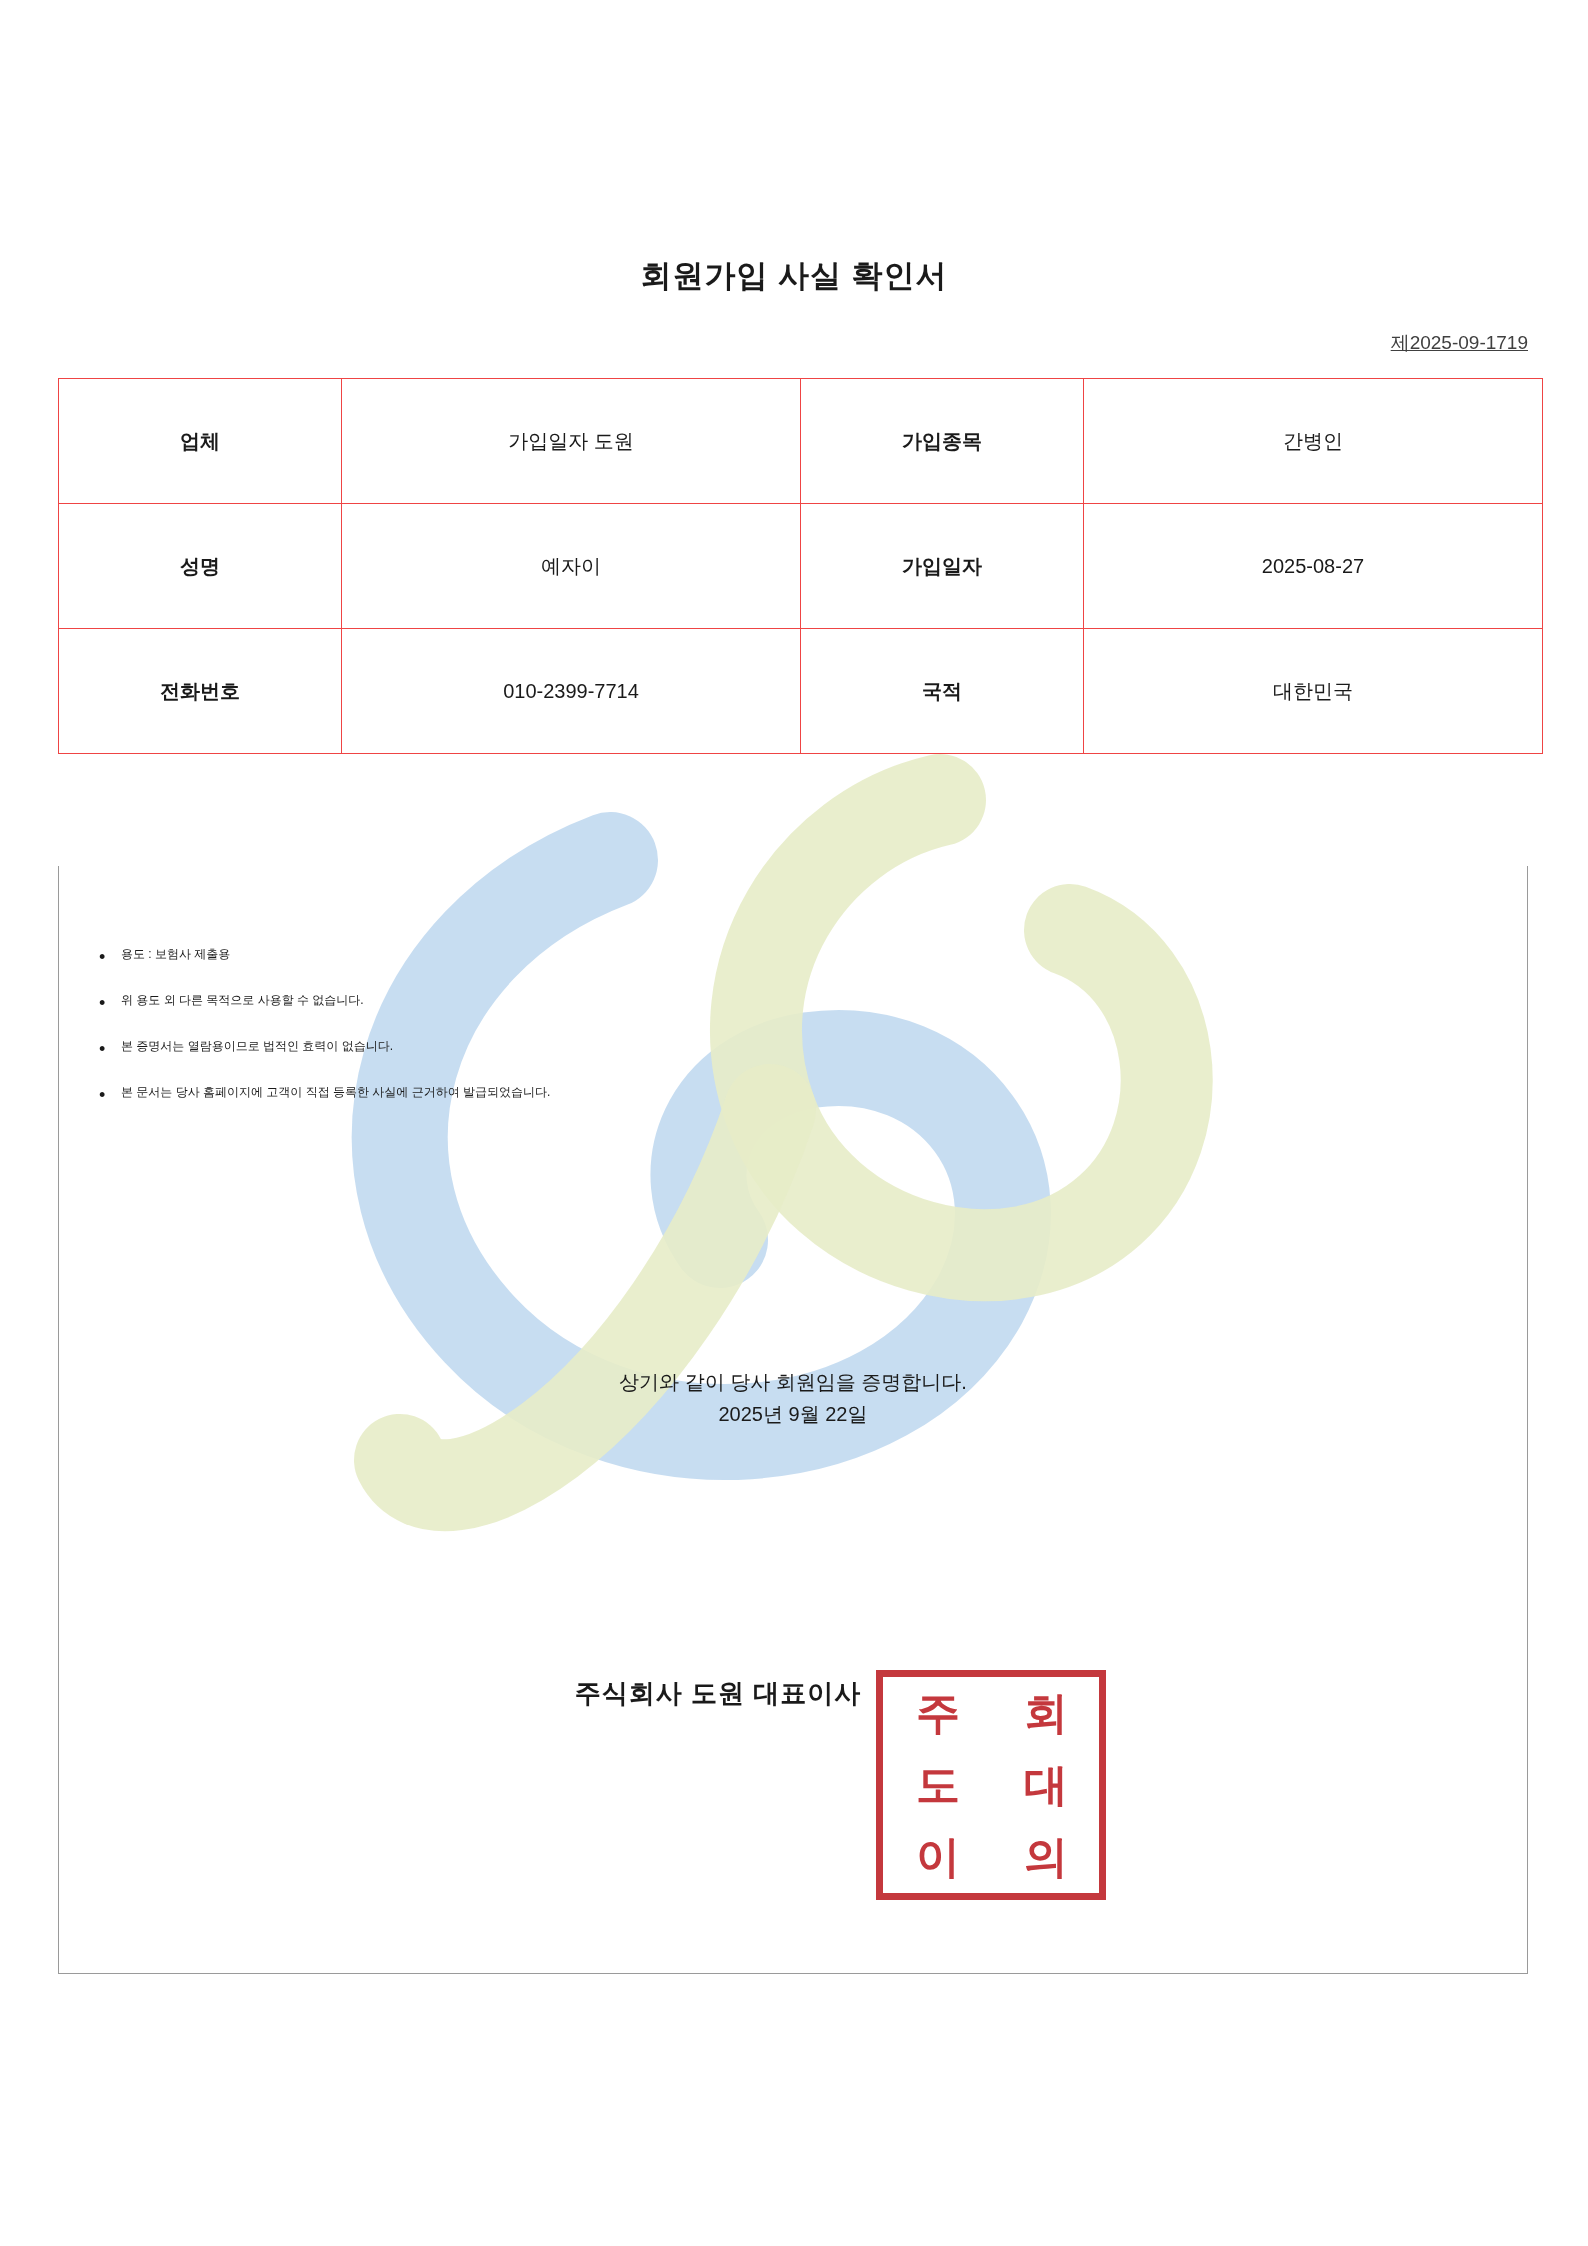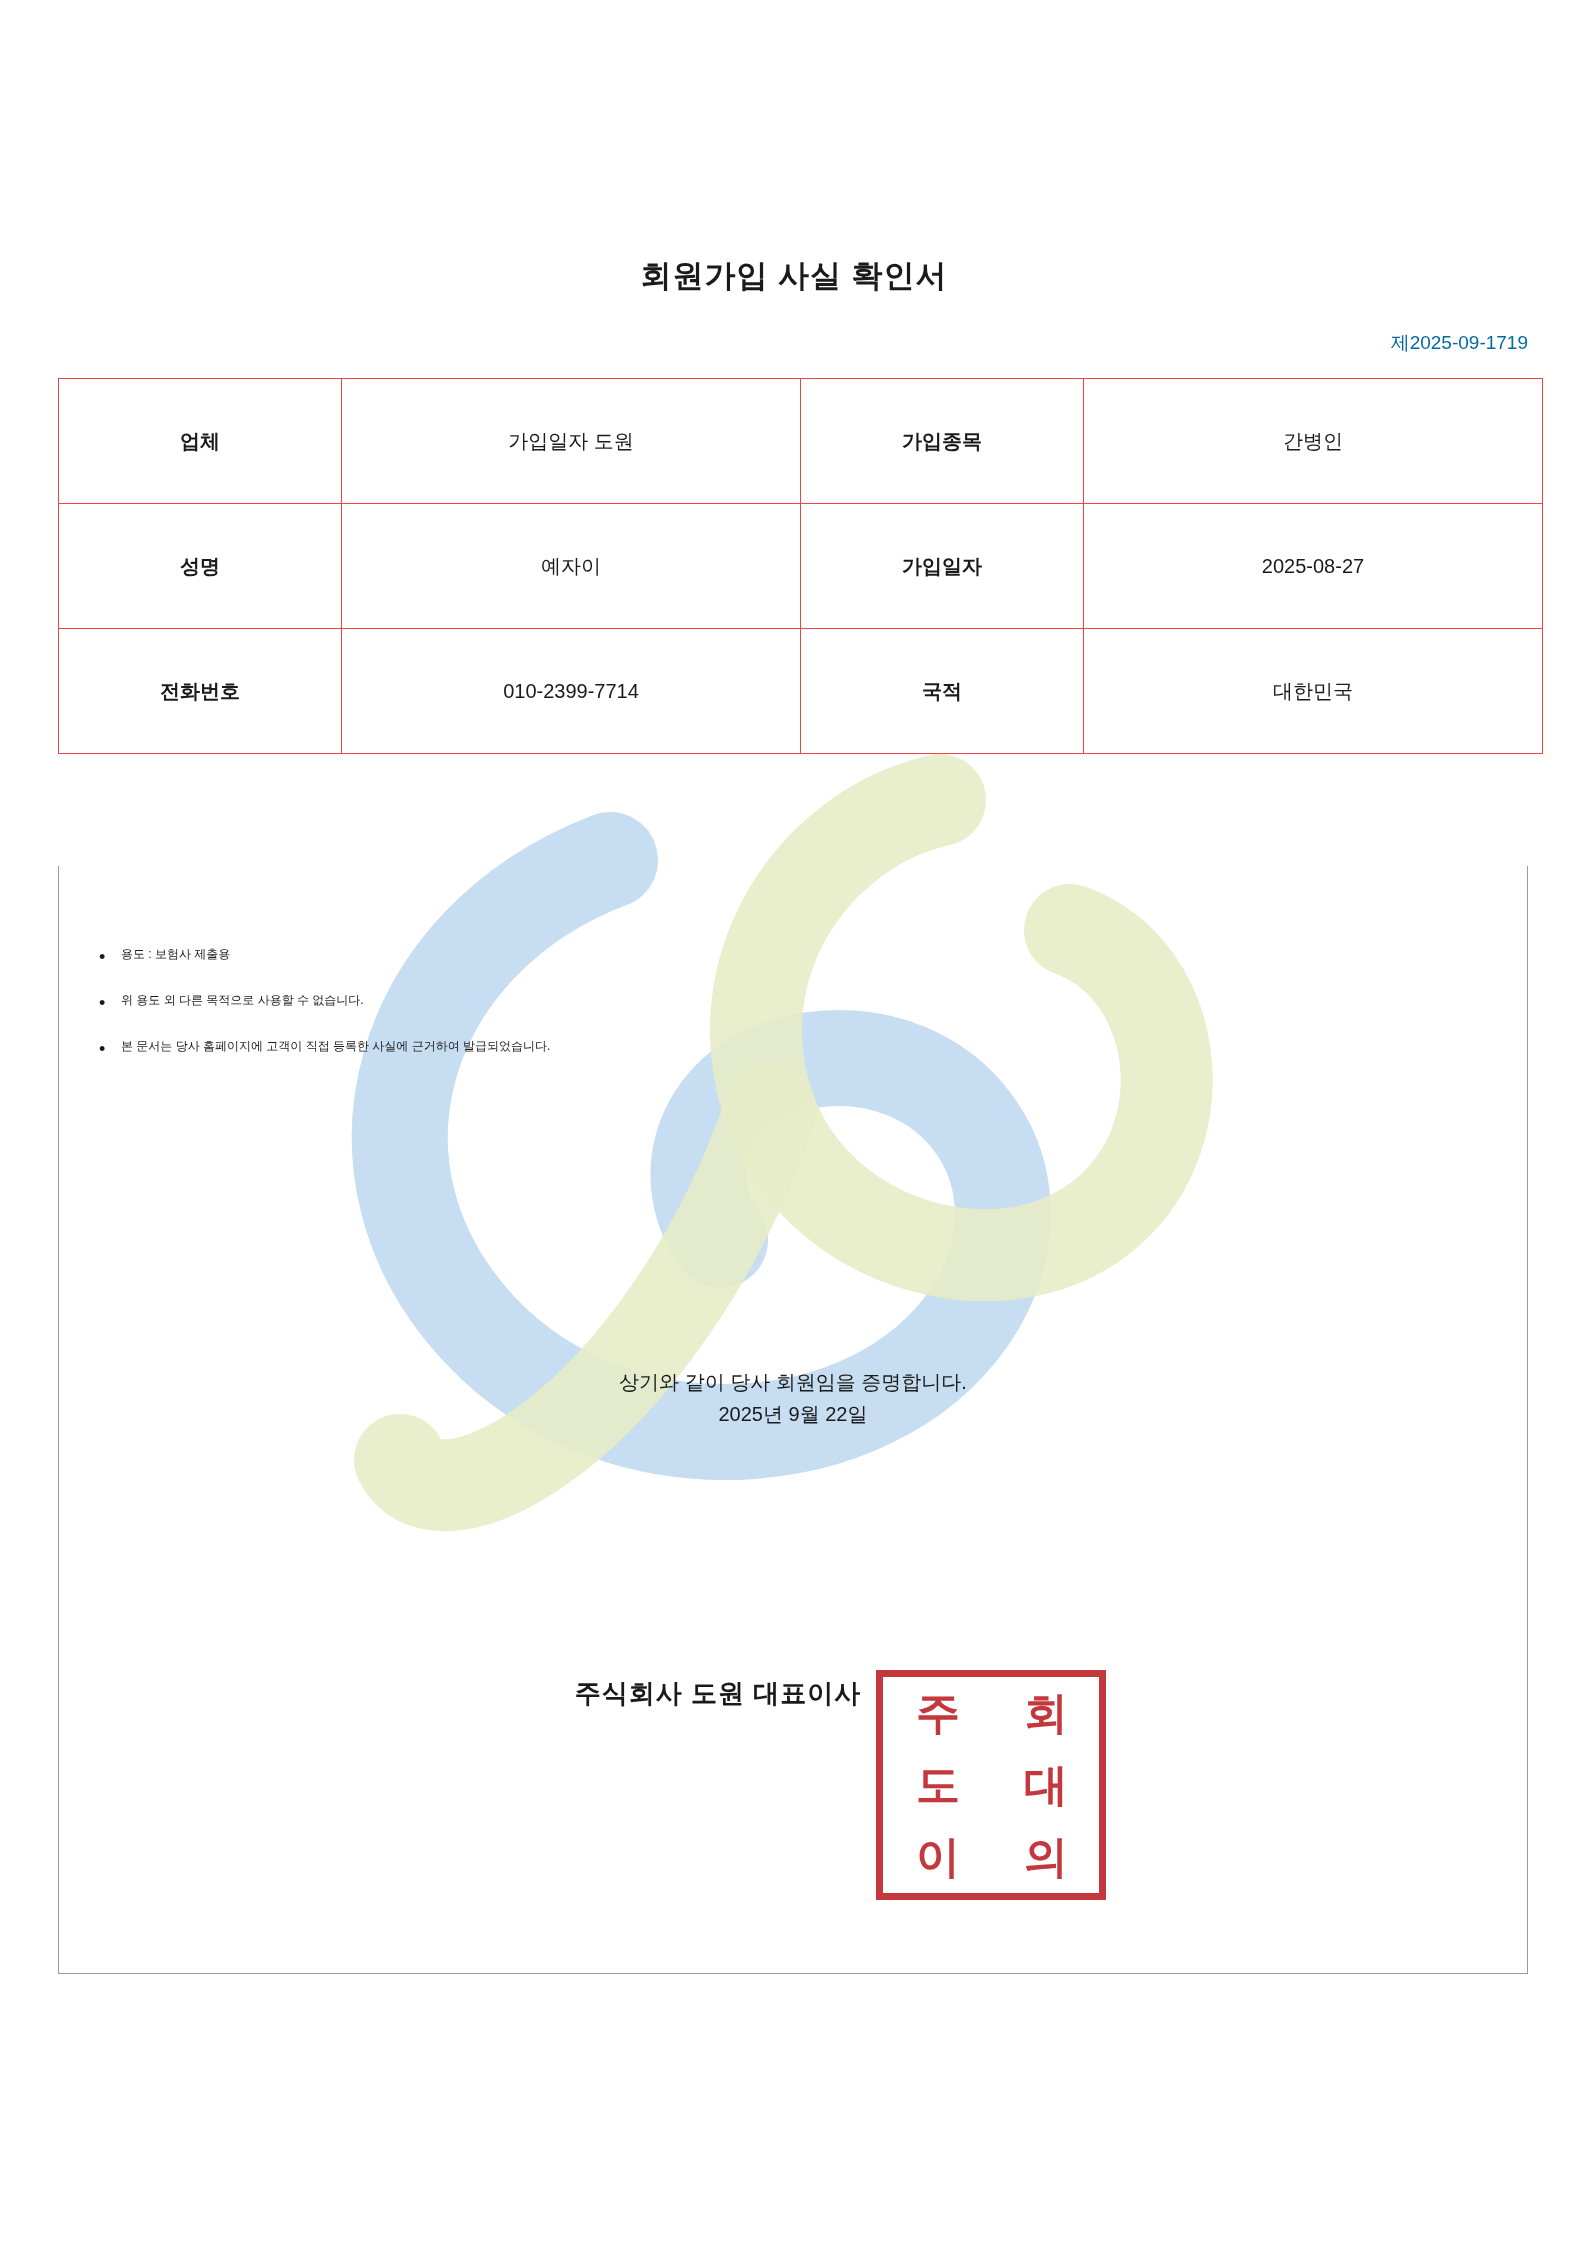--- a/index.html
+++ b/index.html
@@ -45,22 +45,23 @@
     font-weight: bold;
     letter-spacing: 1px;
     z-index: 2;
   }
 
   .doc-number {
     position: absolute;
     top: 330px;
     right: 60px;
     font-size: 19px;
-    color: #0369a1;
-    z-index: 2;
+    color: #404040;
+    z-index: 2;
+    text-decoration: underline;
   }
 
   
   .info-table {
     position: absolute;
     left: 58px;
     top: 378px;
     width: 1472px;
     border-collapse: collapse;
     table-layout: fixed;
@@ -211,20 +212,21 @@
         <td class="label">국적</td>
         <td class="value">대한민국</td>
       </tr>
     </tbody>
   </table>
 
   <div class="notes-box">
     <ul class="notes-list">
       <li>용도 : 보험사 제출용</li>
       <li>위 용도 외 다른 목적으로 사용할 수 없습니다.</li>
+      <li>본 증명서는 열람용이므로 법적인 효력이 없습니다.</li>
       <li>본 문서는 당사 홈페이지에 고객이 직접 등록한 사실에 근거하여 발급되었습니다.</li>
     </ul>
 
     <div class="closing">
       <div>상기와 같이 당사 회원임을 증명합니다.</div>
       <div>2025년 9월 22일</div>
     </div>
 
     <div class="signature-line">
       <span class="sig-inner">주식회사 도원   대표이사</span>

